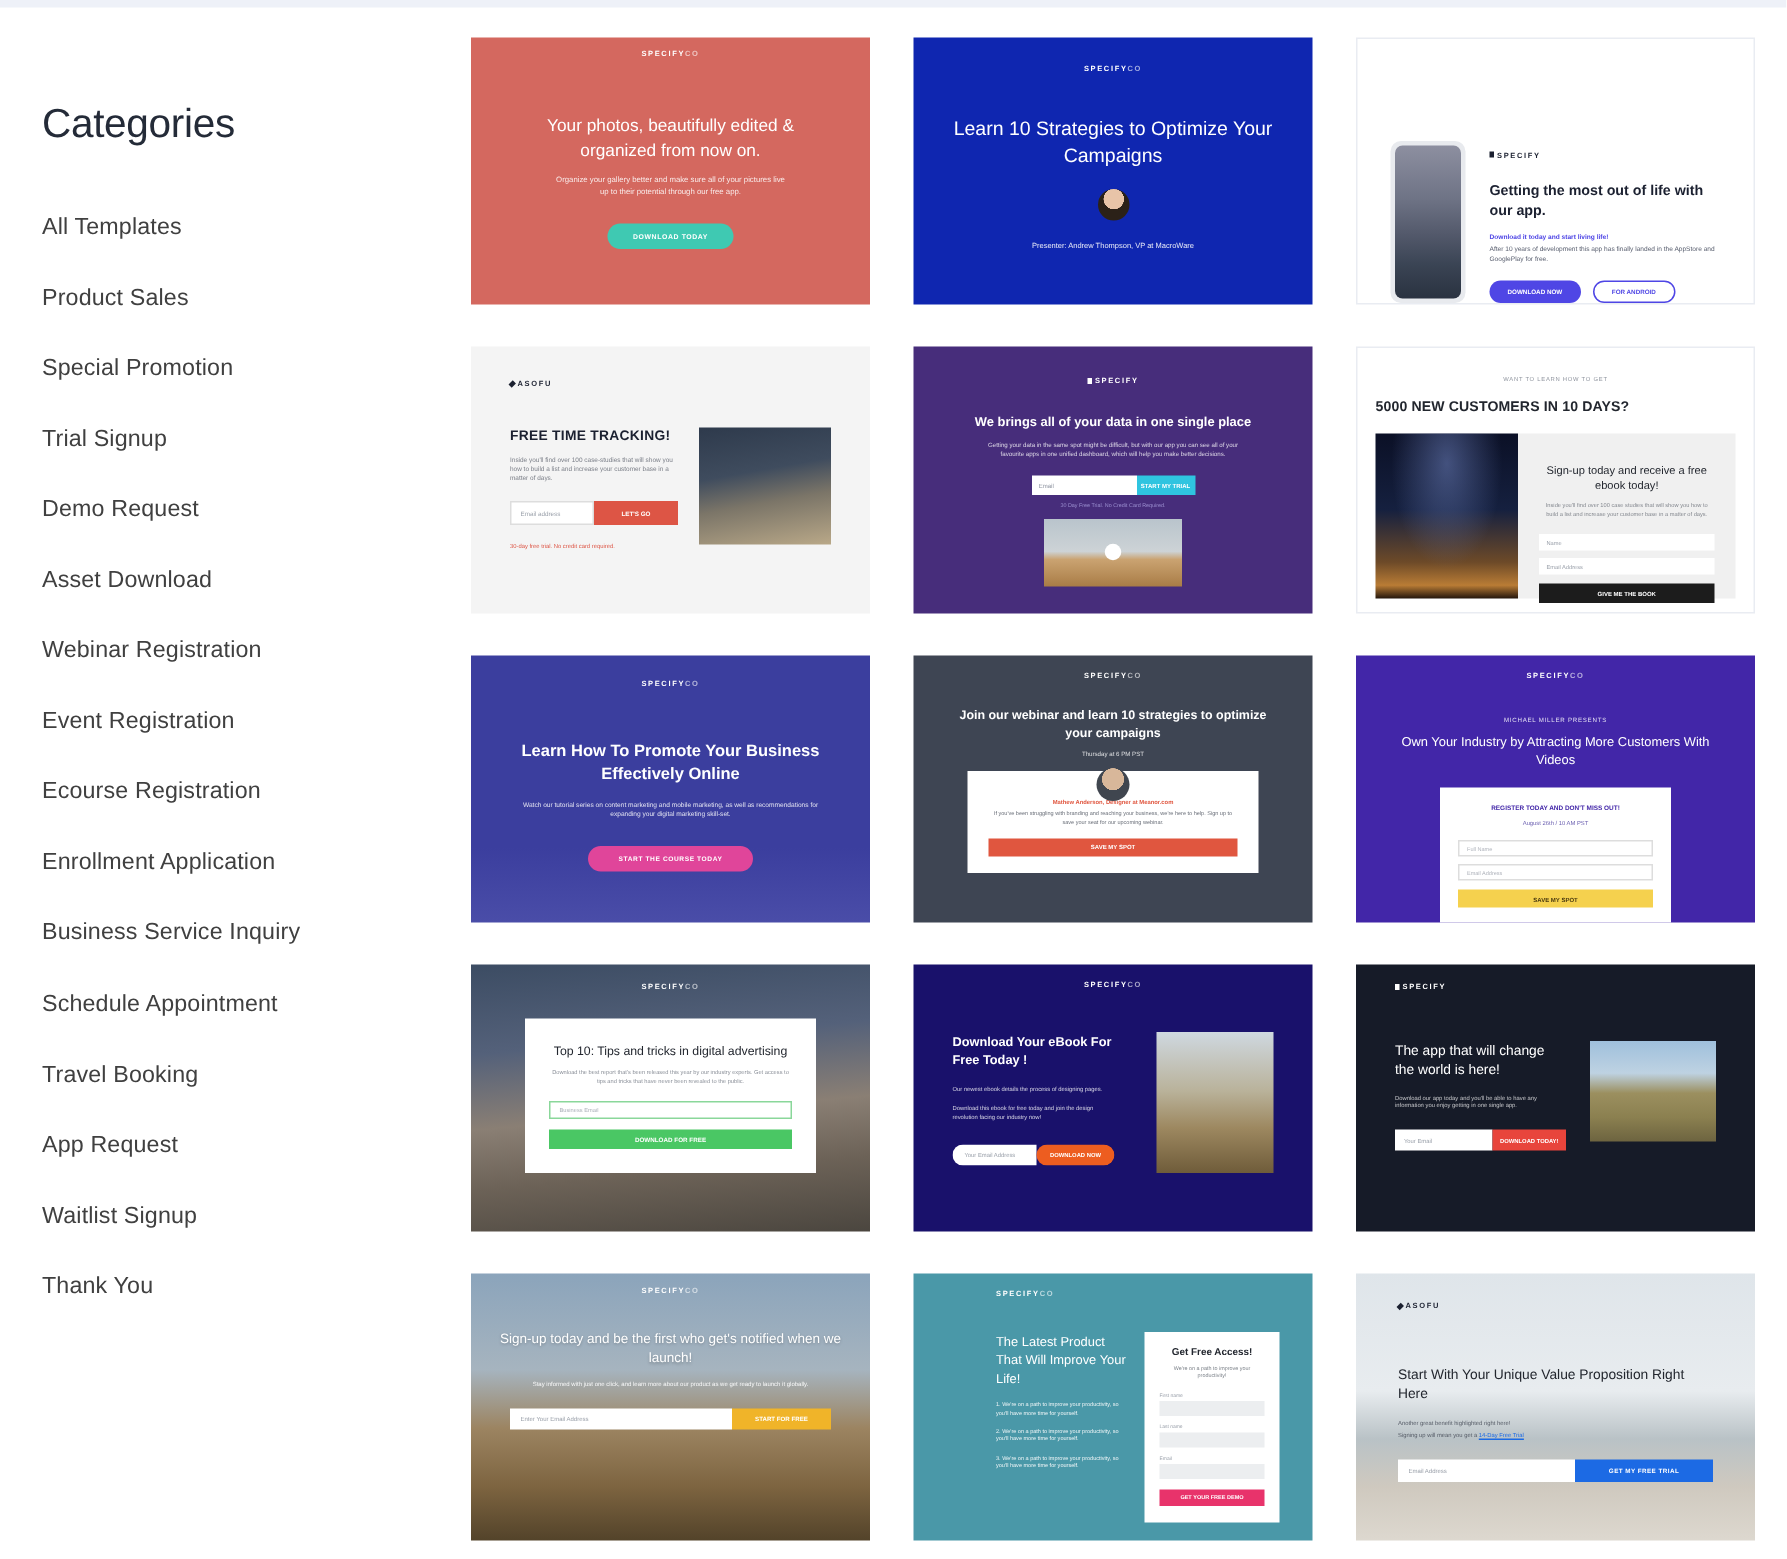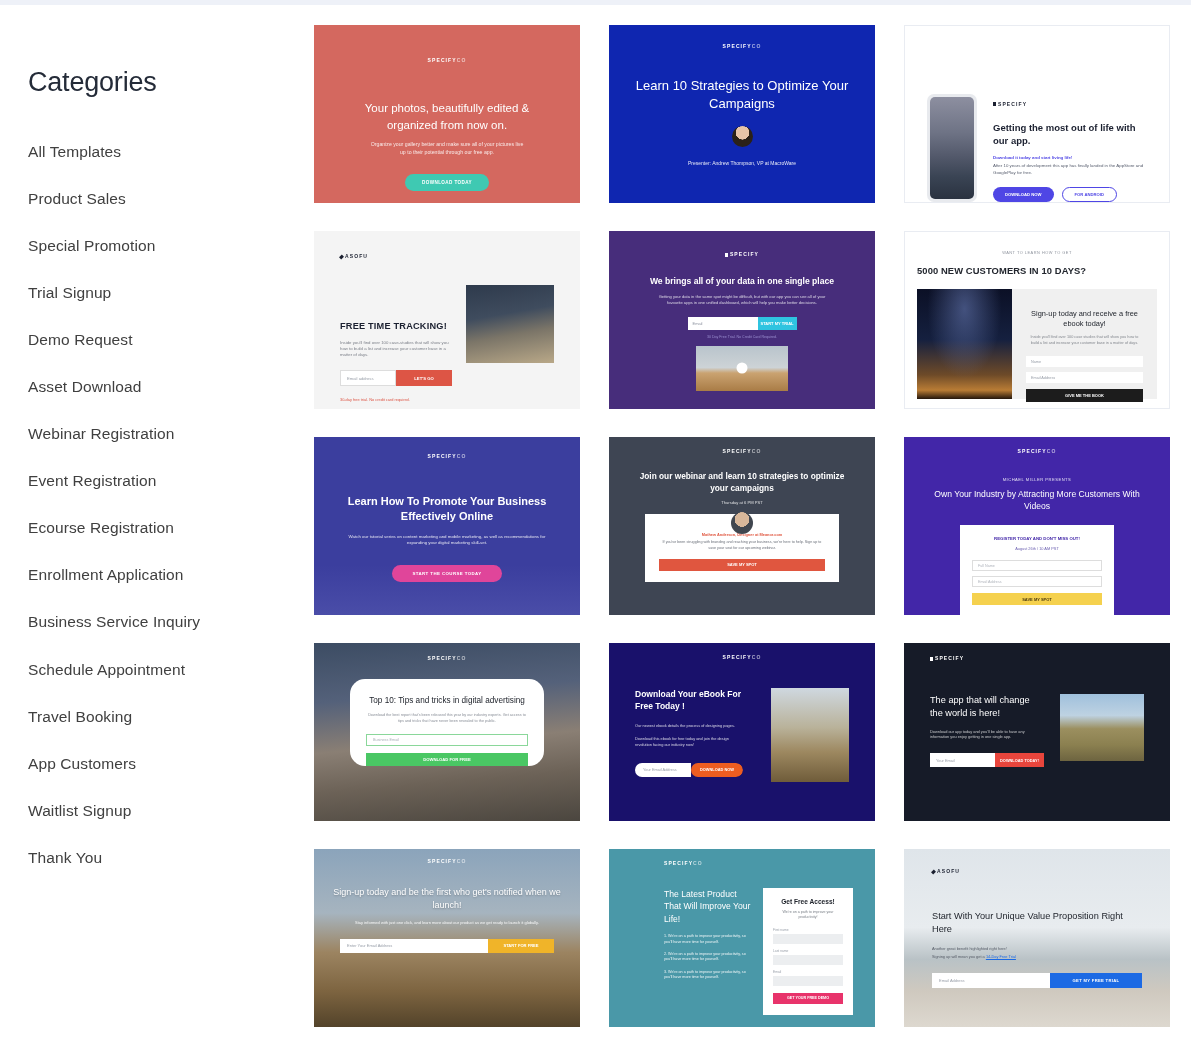--- a/index.html
+++ b/index.html
@@ -100,30 +100,30 @@
       <div class="cat-item">Trial Signup</div>
       <div class="cat-item">Demo Request</div>
       <div class="cat-item">Asset Download</div>
       <div class="cat-item">Webinar Registration</div>
       <div class="cat-item">Event Registration</div>
       <div class="cat-item">Ecourse Registration</div>
       <div class="cat-item">Enrollment Application</div>
       <div class="cat-item">Business Service Inquiry</div>
       <div class="cat-item">Schedule Appointment</div>
       <div class="cat-item">Travel Booking</div>
-      <div class="cat-item">App Customers</div>
+      <div class="cat-item">App Request</div>
       <div class="cat-item">Waitlist Signup</div>
       <div class="cat-item">Thank You</div>
     </nav>
   </aside>
 
   <main class="grid">
 
     <div class="card" style="background:#d4685f">
-      <div class="inner" style="padding:32px 26px 0;">
+      <div class="inner" style="padding:8px 26px 0;">
         <div class="logo" style="color:#fff"><span>SPECIFY</span><span class="lt">CO</span></div>
         <div class="t-h" style="color:#fff;font-size:11.5px;font-weight:400;text-align:center;margin-top:37px;line-height:1.45;">Your photos, beautifully edited &amp; organized from now on.</div>
         <div class="t-s" style="color:rgba(255,255,255,.86);font-size:5.2px;text-align:center;margin-top:8px;padding:0 30px;">Organize your gallery better and make sure all of your pictures live up to their potential through our free app.</div>
         <div style="text-align:center;margin-top:14px;">
           <span class="btn" style="background:#3fc9b2;color:#fff;font-size:4.6px;padding:6px 17px;border-radius:10px;letter-spacing:.4px;">DOWNLOAD TODAY</span>
         </div>
       </div>
     </div>
 
     <div class="card" style="background:#0f26b0">
@@ -152,21 +152,21 @@
             <span class="btn" style="border:1px solid #4f46e5;color:#4f46e5;font-size:4.2px;padding:4px 12px;border-radius:9px;">FOR ANDROID</span>
           </div>
         </div>
       </div>
     </div>
 
     <div class="card" style="background:#f4f4f4">
       <div class="inner" style="padding:22px 26px 0;">
         <div class="logo logo-left" style="color:#1b2030;"><span class="sq" style="background:#1b2030;transform:rotate(45deg)"></span><span>ASOFU</span></div>
         <div style="display:flex;gap:14px;margin-top:26px;">
-          <div style="flex:1;margin-top:36px;">
+          <div style="flex:1;">
             <div class="t-h" style="color:#1b2030;font-size:9.2px;letter-spacing:.2px;">FREE TIME TRACKING!</div>
             <div class="t-s" style="color:#7b7f88;font-size:4.3px;margin-top:7px;">Inside you'll find over 100 case-studies that will show you how to build a list and increase your customer base in a matter of days.</div>
             <div style="display:flex;margin-top:12px;height:16px;">
               <div class="field" style="flex:1;border:1px solid #ddd;font-size:4.2px;color:#9aa0aa;display:flex;align-items:center;padding-left:6px;">Email address</div>
               <div class="btn" style="background:#dd5545;color:#fff;font-size:4.2px;width:56px;display:flex;align-items:center;justify-content:center;">LET'S GO</div>
             </div>
             <div style="color:#dd5545;font-size:3.9px;margin-top:11px;">30-day free trial. No credit card required.</div>
           </div>
           <div class="ph-mountain-dark" style="width:88px;height:78px;flex:0 0 88px;"></div>
         </div>
@@ -244,21 +244,21 @@
           <div style="height:11px;margin-top:9px;border:1px solid #ddd;font-size:3.7px;color:#b0b4bc;display:flex;align-items:center;padding-left:5px;">Full Name</div>
           <div style="height:11px;margin-top:5px;border:1px solid #ddd;font-size:3.7px;color:#b0b4bc;display:flex;align-items:center;padding-left:5px;">Email Address</div>
           <div class="btn" style="background:#f5d14e;color:#4a3a10;height:12px;margin-top:6px;font-size:4px;display:flex;align-items:center;justify-content:center;">SAVE MY SPOT</div>
         </div>
       </div>
     </div>
 
     <div class="card ph-dolomites">
       <div class="inner" style="padding:12px 20px 0;">
         <div class="logo" style="color:#fff"><span>SPECIFY</span><span class="lt">CO</span></div>
-        <div style="background:#fff;margin:18px 16px 0;padding:16px 16px 0;border-radius:15px;">
+        <div style="background:#fff;margin:18px 16px 0;padding:16px 16px 16px;">
           <div class="t-h" style="color:#22262e;font-size:8.2px;font-weight:400;text-align:center;line-height:1.4;">Top 10: Tips and tricks in digital advertising</div>
           <div class="t-s" style="color:#8a8f98;font-size:3.8px;text-align:center;margin-top:7px;">Download the best report that's been released this year by our industry experts. Get access to tips and tricks that have never been revealed to the public.</div>
           <div style="height:12px;margin-top:10px;border:1px solid #8ad79a;font-size:3.8px;color:#aab0b8;display:flex;align-items:center;padding-left:6px;">Business Email</div>
           <div class="btn" style="background:#4ac764;color:#fff;height:13px;margin-top:7px;font-size:4.2px;display:flex;align-items:center;justify-content:center;">DOWNLOAD FOR FREE</div>
         </div>
       </div>
     </div>
 
     <div class="card" style="background:#19116b">
       <div class="inner" style="padding:11px 26px 0;">

